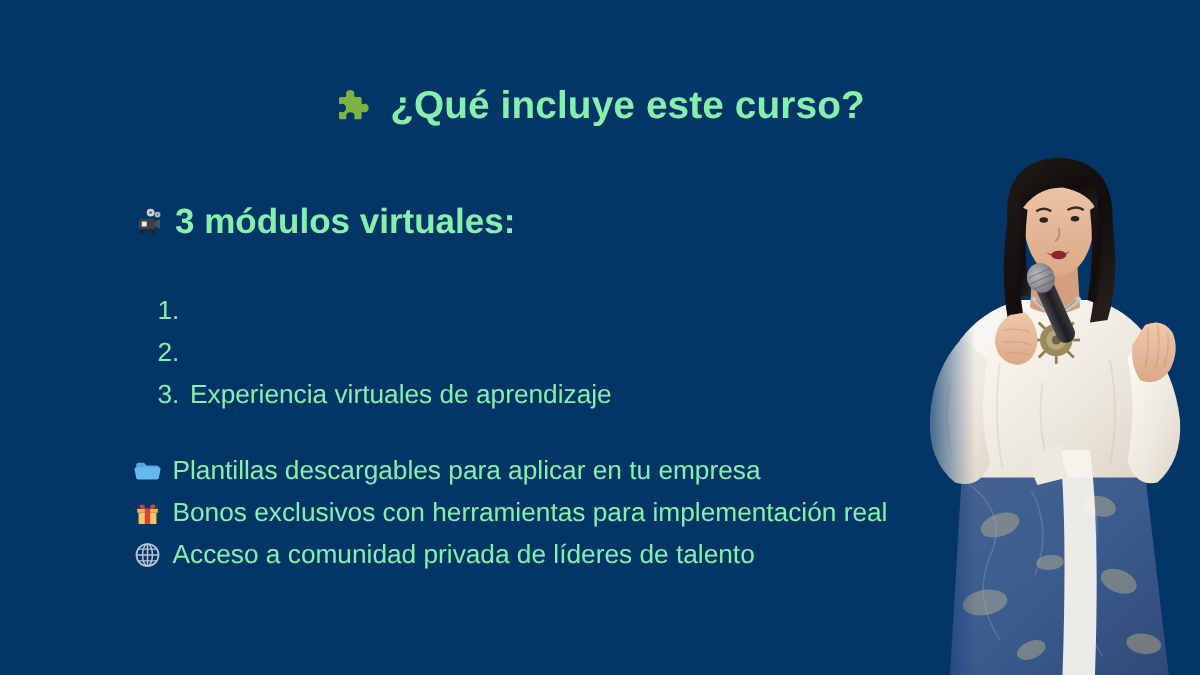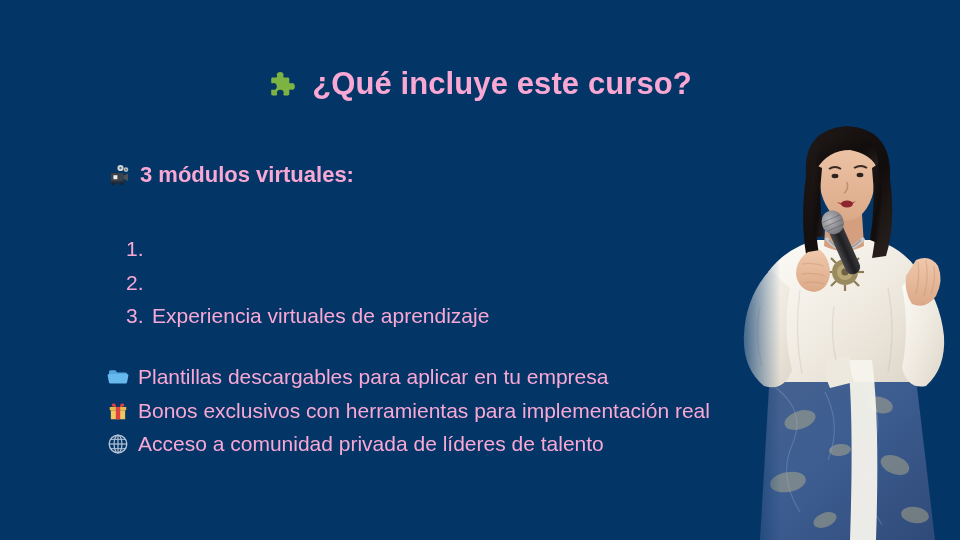--- a/index.html
+++ b/index.html
@@ -7,21 +7,21 @@
     padding: 0;
     background: #000;
   }
   #slide {
     position: relative;
     width: 960px;
     height: 540px;
     overflow: hidden;
     background: #043567;
     font-family: "Liberation Sans", "DejaVu Sans", sans-serif;
-    color: #f9a8d4;
+    color: #86efac;
     -webkit-font-smoothing: antialiased;
   }
 
   
   .presenter-layer {
     position: absolute;
     right: 0;
     bottom: 0;
     width: 230px;
     height: 420px;
@@ -56,21 +56,21 @@
     position: absolute;
     top: 163px;
     left: 107px;
     display: flex;
     align-items: center;
     gap: 9px;
     z-index: 3;
   }
   .subtitle-icon { width: 24px; height: 24px; display: block; flex: 0 0 auto; }
   .subtitle-text {
-    font-size: 22px;
+    font-size: 28px;
     font-weight: bold;
     white-space: nowrap;
     line-height: 1;
   }
 
   
   .numbered-list {
     position: absolute;
     top: 232px;
     left: 126px;

